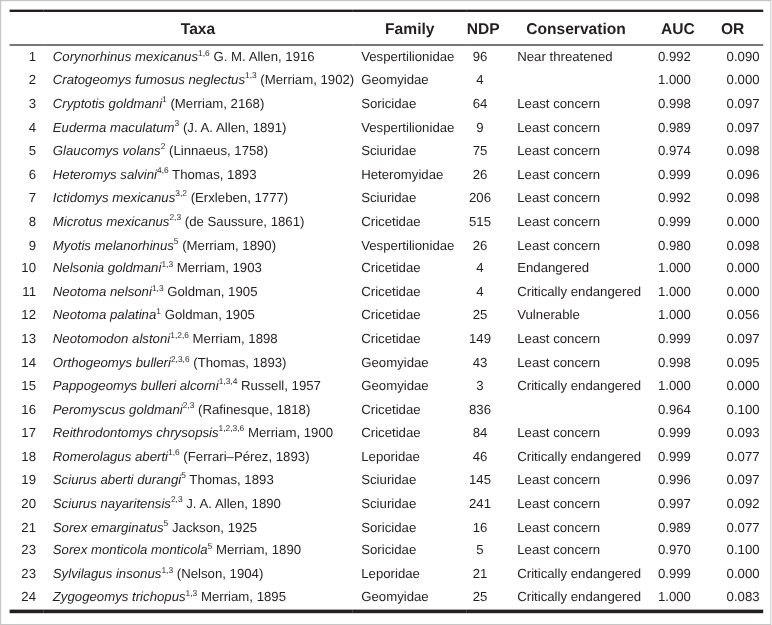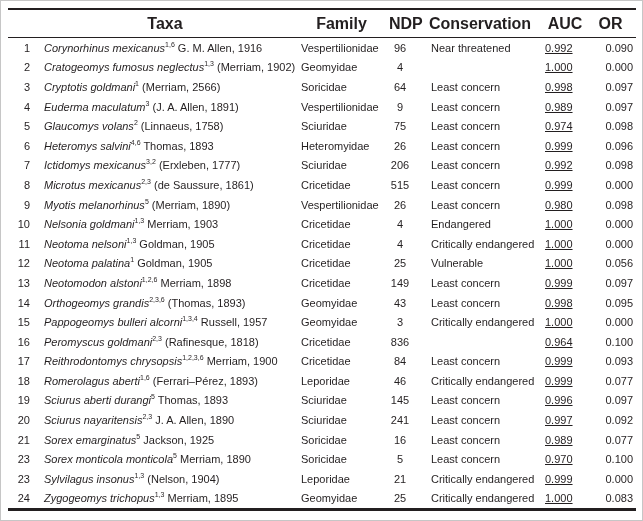--- a/index.html
+++ b/index.html
@@ -23,42 +23,42 @@
   }
   col.c-num  { width: 28px; }
   col.c-taxa { width: 258px; }
   col.c-fam  { width: 95px; }
   col.c-ndp  { width: 26px; }
   col.c-cons { width: 130px; }
   col.c-auc  { width: 40px; }
   col.c-or   { width: 51px; }
   thead th {
     height: 27px;
-    font-size: 16px;
+    font-size: 13px;
     font-weight: bold;
     text-align: center;
     vertical-align: middle;
     padding: 0;
     border-bottom: 1.5px solid #231f20;
     white-space: nowrap;
   }
   tbody td {
     height: 19.6px;
     font-size: 11px;
     padding: 0;
     vertical-align: middle;
     white-space: nowrap;
     overflow: visible;
   }
   td.num  { text-align: right; padding-right: 6px; }
   td.taxa { padding-left: 8px; }
   td.fam  { padding-left: 7px; }
   td.ndp  { text-align: center; padding-right: 4px; }
   td.cons { padding-left: 16px; }
-  td.auc  { text-align: left; padding-right: 6px; text-decoration: underline; }
+  td.auc  { text-align: center; padding-right: 6px; }
   td.or   { text-align: right; padding-right: 3px; }
   td.taxa i { font-style: italic; }
   td.taxa sup {
     font-size: 7px;
     font-style: normal;
     vertical-align: super;
     line-height: 0;
     letter-spacing: 0;
   }
 </style>
@@ -101,21 +101,21 @@
           <td class="num">2</td>
           <td class="taxa"><i>Cratogeomys fumosus neglectus</i><sup>1,3</sup><span> (Merriam, 1902)</span></td>
           <td class="fam">Geomyidae</td>
           <td class="ndp">4</td>
           <td class="cons"></td>
           <td class="auc">1.000</td>
           <td class="or">0.000</td>
         </tr>
         <tr>
           <td class="num">3</td>
-          <td class="taxa"><i>Cryptotis goldmani</i><sup>1</sup><span> (Merriam, 2566)</span></td>
+          <td class="taxa"><i>Cryptotis goldmani</i><sup>1</sup><span> (Merriam, 2168)</span></td>
           <td class="fam">Soricidae</td>
           <td class="ndp">64</td>
           <td class="cons">Least concern</td>
           <td class="auc">0.998</td>
           <td class="or">0.097</td>
         </tr>
         <tr>
           <td class="num">4</td>
           <td class="taxa"><i>Euderma maculatum</i><sup>3</sup><span> (J. A. Allen, 1891)</span></td>
           <td class="fam">Vespertilionidae</td>
@@ -200,21 +200,21 @@
           <td class="num">13</td>
           <td class="taxa"><i>Neotomodon alstoni</i><sup>1,2,6</sup><span> Merriam, 1898</span></td>
           <td class="fam">Cricetidae</td>
           <td class="ndp">149</td>
           <td class="cons">Least concern</td>
           <td class="auc">0.999</td>
           <td class="or">0.097</td>
         </tr>
         <tr>
           <td class="num">14</td>
-          <td class="taxa"><i>Orthogeomys grandis</i><sup>2,3,6</sup><span> (Thomas, 1893)</span></td>
+          <td class="taxa"><i>Orthogeomys bulleri</i><sup>2,3,6</sup><span> (Thomas, 1893)</span></td>
           <td class="fam">Geomyidae</td>
           <td class="ndp">43</td>
           <td class="cons">Least concern</td>
           <td class="auc">0.998</td>
           <td class="or">0.095</td>
         </tr>
         <tr>
           <td class="num">15</td>
           <td class="taxa"><i>Pappogeomys bulleri alcorni</i><sup>1,3,4</sup><span> Russell, 1957</span></td>
           <td class="fam">Geomyidae</td>

